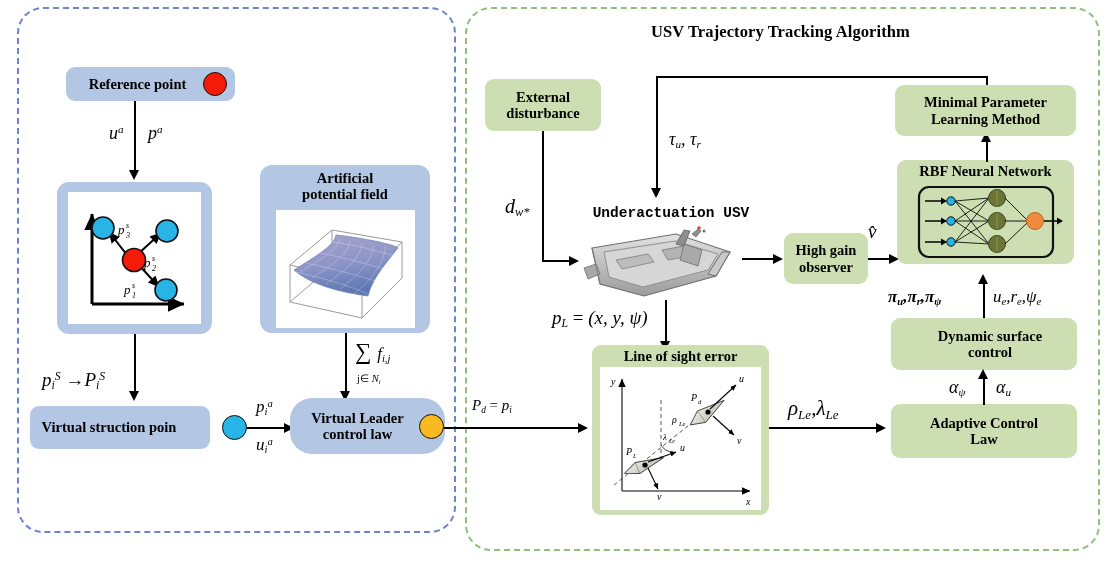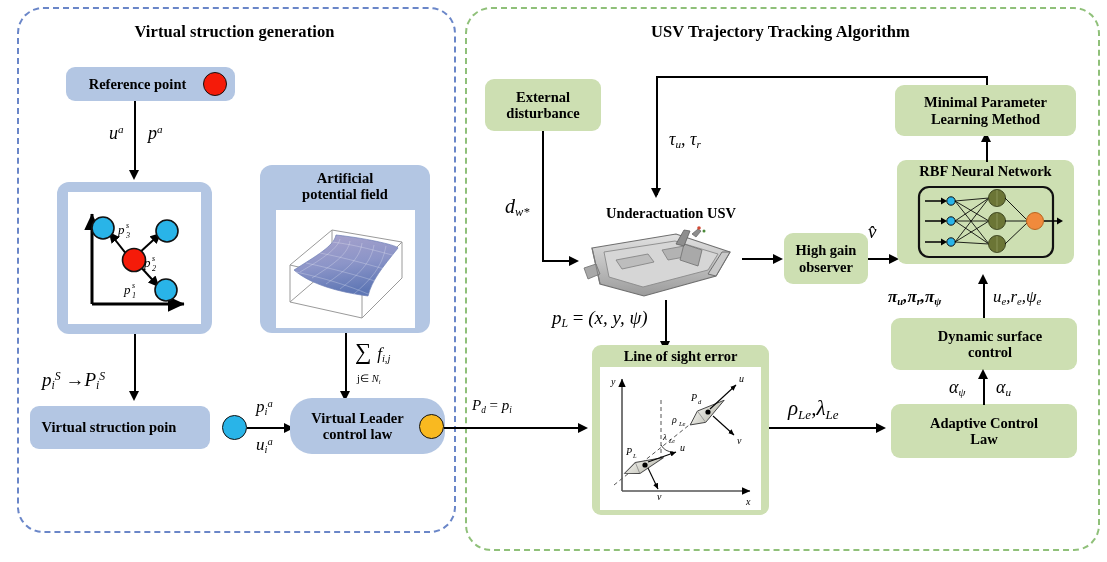--- a/index.html
+++ b/index.html
@@ -52,21 +52,20 @@
   svg{display:block;}
 </style>
 </head>
 <body>
 
 <div id="stage">
 
   <div class="panel" id="panel-left"></div>
   <div class="panel" id="panel-right"></div>
 
-  <div class="panel-title" id="title-left">Virtual struction generation</div>
   <div class="panel-title" id="title-right">USV Trajectory Tracking Algorithm</div>
 
   <div class="box blue" style="left:66px;top:67px;width:169px;height:34px;font-size:14.5px;padding-right:26px;">
     <span>Reference point</span>
   </div>
   <div class="dot dot-red" style="left:203px;top:72px;width:24px;height:24px;"></div>
 
   <div class="ln lnv" style="left:134px;top:101px;height:75px;"></div>
   <div class="arw arw-d" style="left:129px;top:170px;"></div>
   <div class="mth" style="left:109px;top:124px;font-size:18px;">u<sup>a</sup></div>
@@ -178,21 +177,21 @@
   <div class="ln lnh" style="left:542px;top:260px;width:32px;"></div>
   <div class="arw arw-r" style="left:569px;top:256px;"></div>
   <div class="mth" style="left:505px;top:196px;font-size:20px;">d<sub>w*</sub></div>
 
   <div class="ln lnh" style="left:656px;top:76px;width:332px;"></div>
   <div class="ln lnv" style="left:986px;top:76px;height:19px;"></div>
   <div class="ln lnv" style="left:656px;top:76px;height:119px;"></div>
   <div class="arw arw-d" style="left:651px;top:188px;"></div>
   <div class="mth" style="left:669px;top:130px;font-size:18px;">τ<sub>u</sub>, τ<sub>r</sub></div>
 
-  <div style="position:absolute;left:578px;top:205px;width:186px;text-align:center;font-weight:bold;font-size:14.5px;color:#000;">Underactuation USV</div>
+  <div style="position:absolute;left:578px;top:205px;width:186px;text-align:center;font-weight:bold;font-size:14.5px;color:#000;font-family:Liberation Mono, monospace;">Underactuation USV</div>
 
   <div style="position:absolute;left:580px;top:222px;width:165px;height:84px;">
     <svg width="165" height="84" viewBox="0 0 165 84">
       <defs>
         <linearGradient id="hull" x1="0" y1="0" x2="0" y2="1">
           <stop offset="0%" stop-color="#e2e2e2"></stop>
           <stop offset="100%" stop-color="#9b9b9b"></stop>
         </linearGradient>
       </defs>
 

